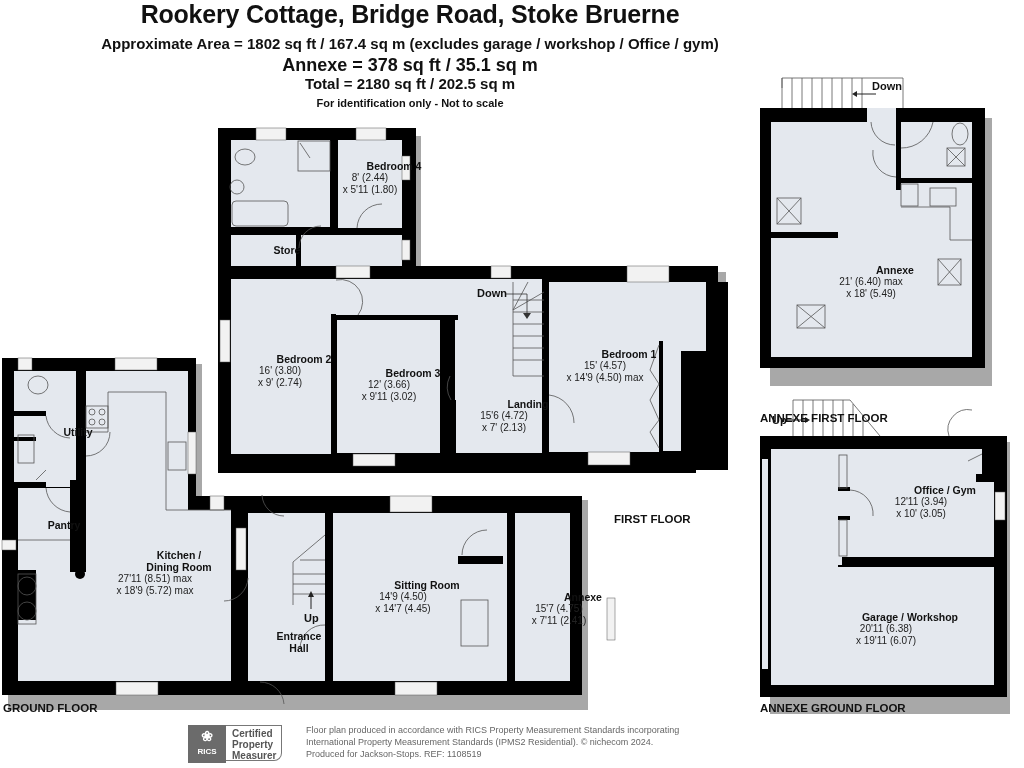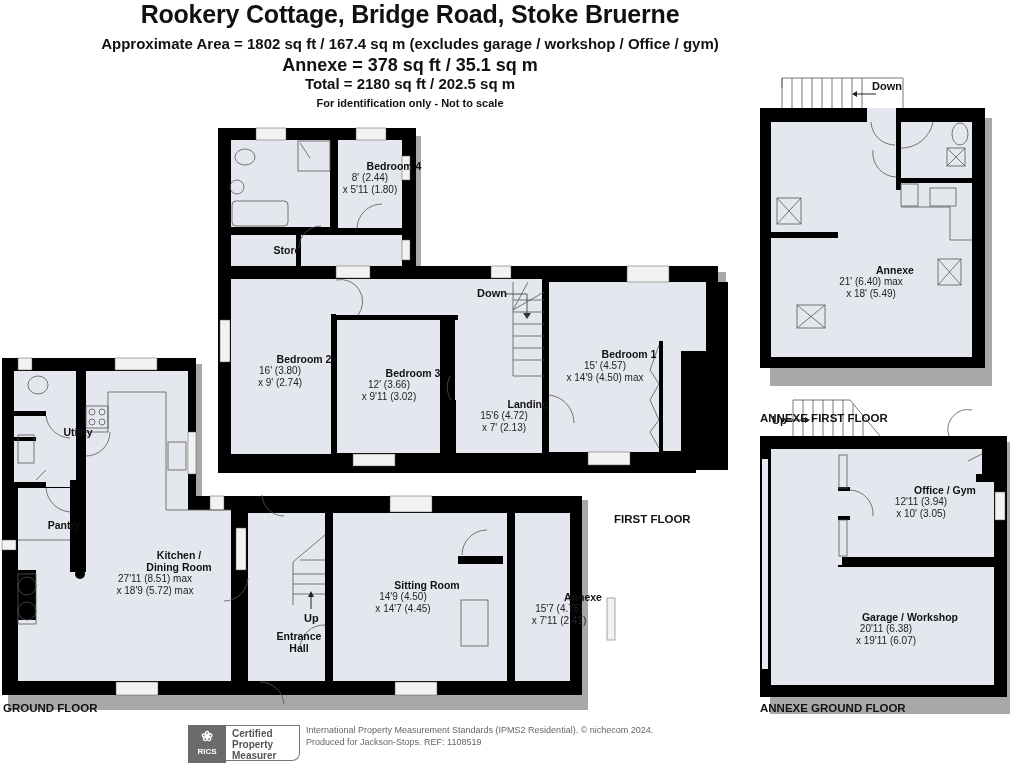--- a/index.html
+++ b/index.html
@@ -11,21 +11,21 @@
   .t4{top:75px;font-size:15px;}
   .t5{top:97px;font-size:11px;}
   svg{position:absolute;left:0;top:0;}
   .room{position:absolute;text-align:center;font-size:10px;line-height:12px;color:#222;white-space:nowrap;transform:translateX(-50%);}
   .room b{display:block;font-size:10.5px;color:#111;padding-left:48px;}
   .floorlbl{position:absolute;font-weight:bold;font-size:11.5px;color:#111;}
   .small{position:absolute;font-size:11px;font-weight:bold;color:#111;}
   .footer-text{position:absolute;left:306px;top:724px;font-size:9px;line-height:12px;color:#666;width:440px;}
   .rics{position:absolute;left:188px;top:725px;width:38px;height:38px;background:#6b6b6b;color:#fff;font-size:8px;font-weight:bold;text-align:center;}
   .rics .mk{font-size:14px;line-height:22px;}
-  .cert{position:absolute;left:226px;top:725px;width:74px;height:36px;border:1px solid #777;border-left:none;border-radius:0 0 8px 0;font-weight:bold;font-size:10px;line-height:11px;color:#555;padding:2px 0 0 6px;box-sizing:border-box;}
+  .cert{position:absolute;left:226px;top:725px;width:56px;height:36px;border:1px solid #777;border-left:none;border-radius:0 0 8px 0;font-weight:bold;font-size:10px;line-height:11px;color:#555;padding:2px 0 0 6px;box-sizing:border-box;}
 </style>
 </head>
 <body>
 
 <div class="hdr t1">Rookery Cottage, Bridge Road, Stoke Bruerne</div>
 <div class="hdr t2">Approximate Area = 1802 sq ft / 167.4 sq m (excludes garage / workshop / Office / gym)</div>
 <div class="hdr t3">Annexe = 378 sq ft / 35.1 sq m</div>
 <div class="hdr t4">Total = 2180 sq ft / 202.5 sq m</div>
 <div class="hdr t5">For identification only - Not to scale</div>
 
@@ -355,15 +355,16 @@
 <div class="rics">
   <div class="mk">❀</div>
   <div>RICS</div>
 </div>
 <div class="cert">
   <div>Certified</div>
   <div>Property</div>
   <div>Measurer</div>
 </div>
 <div class="footer-text">
+  <div>Floor plan produced in accordance with RICS Property Measurement Standards incorporating</div>
   <div>International Property Measurement Standards (IPMS2 Residential).   © nichecom 2024.</div>
   <div>Produced for Jackson-Stops.   REF:  1108519</div>
 </div>
 
 </body></html>

